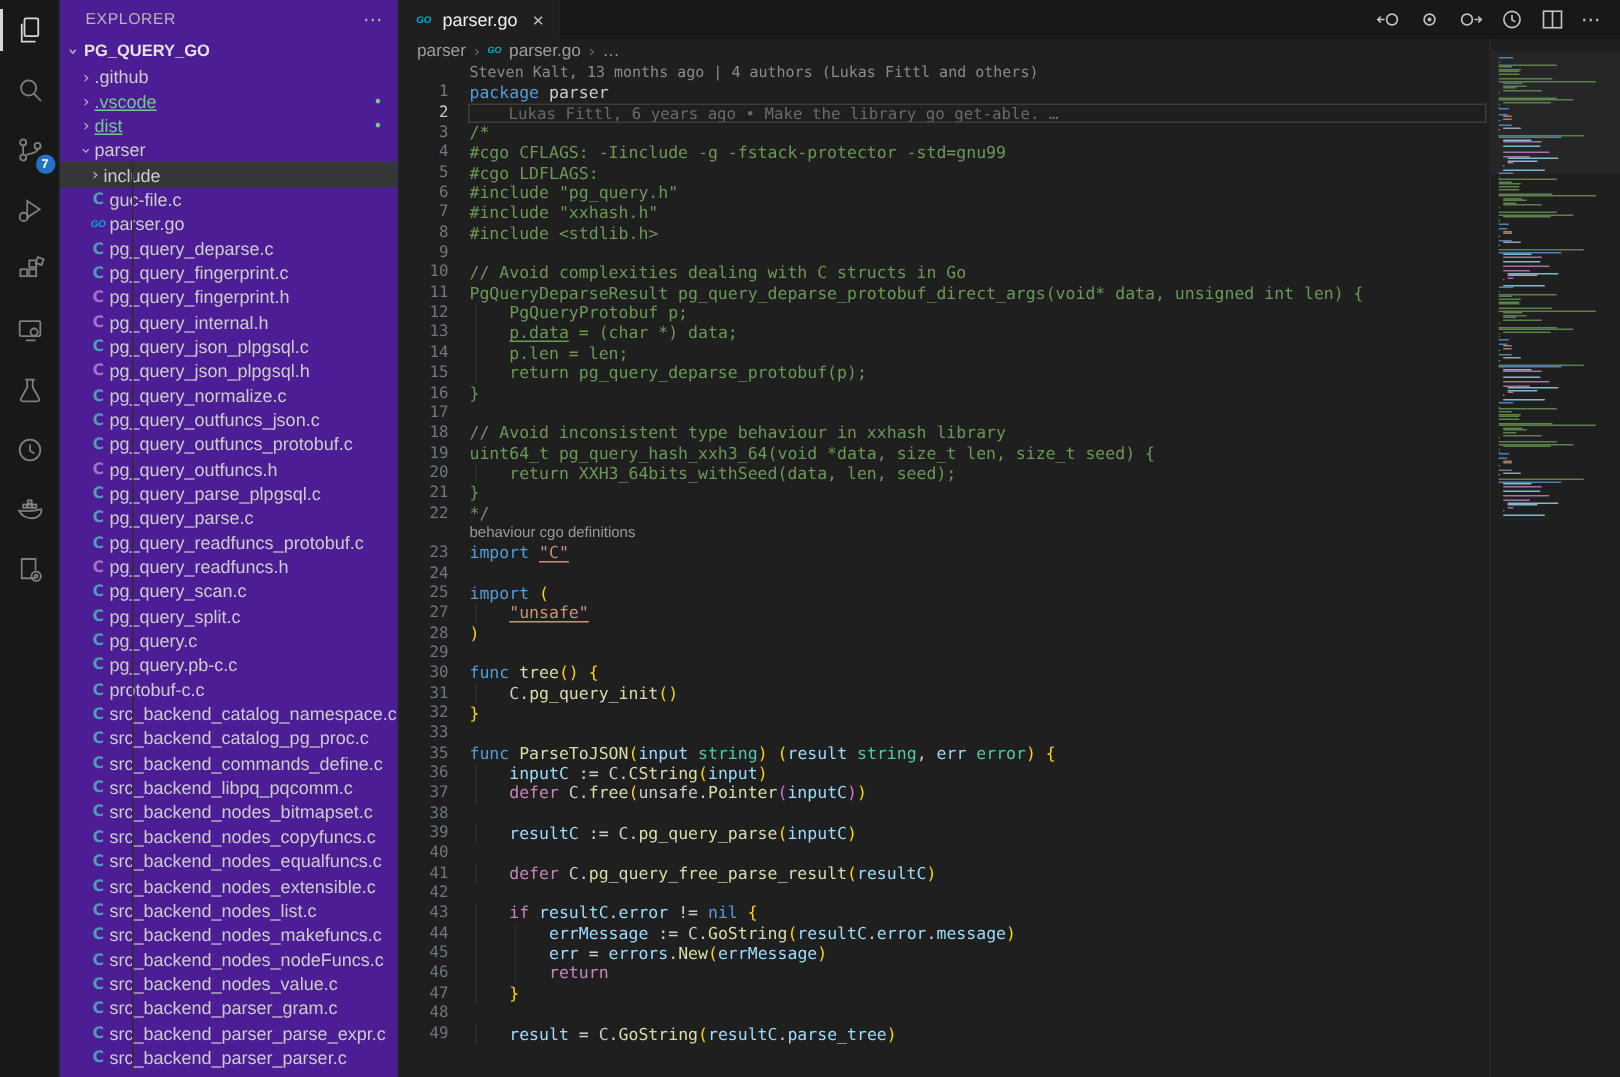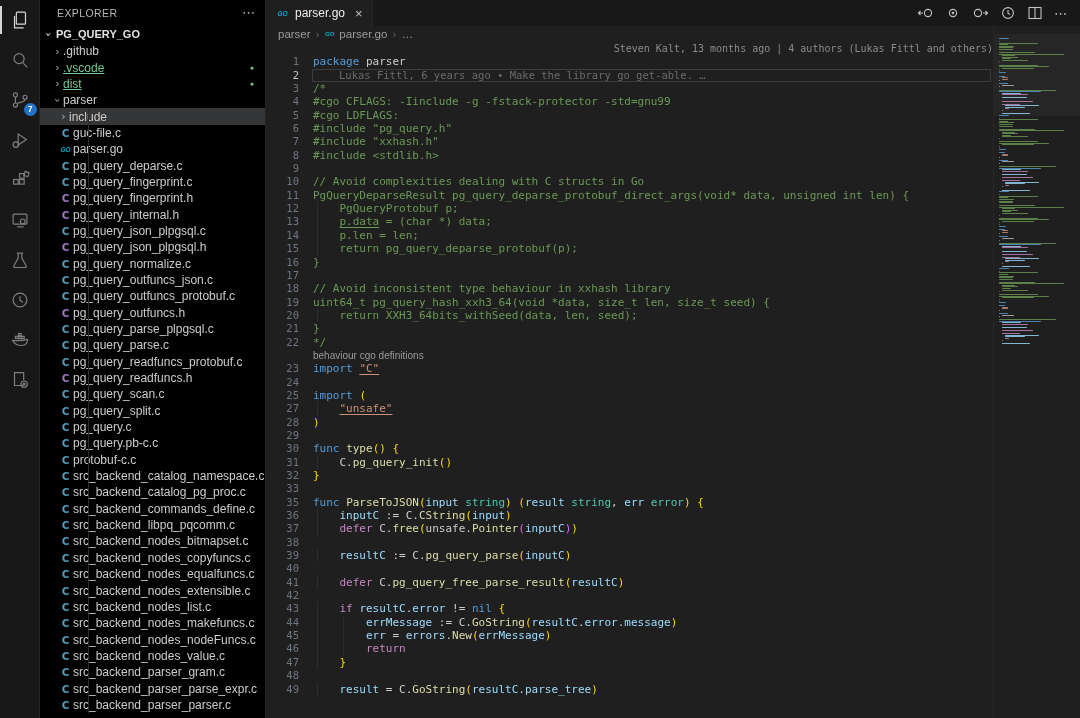--- a/index.html
+++ b/index.html
@@ -12,21 +12,21 @@
     display:flex; flex-direction:column; align-items:center; flex:none; }
   .ab-icon { width:40px; height:40px; display:flex; align-items:center; justify-content:center;
     color:#7f7f7f; position:relative; cursor:pointer; }
   .ab-icon.active { color:#d7d7d7; }
   .ab-icon.active::before { content:""; position:absolute; left:0; top:6px; bottom:6px; width:2px; background:#d7d7d7; }
   .ab-icon svg { stroke:currentColor; fill:none; stroke-width:1.3; }
   .ab-badge { position:absolute; right:3px; bottom:4px; min-width:13px; height:13px; border-radius:8px;
     background:#2472c8; color:#fff; font-size:8.5px; line-height:13px; text-align:center; font-weight:bold; }
 
   
-  .sidebar { width:226px; background:#000000; flex:none; color:#cccccc; position:relative; border-right:1px solid #252526; }
+  .sidebar { width:226px; background:#4c1d95; flex:none; color:#cccccc; position:relative; border-right:1px solid #252526; }
   .sb-header { display:flex; justify-content:space-between; align-items:center; padding:7px 10px 4px 17px; }
   .sb-title { font-size:10.5px; letter-spacing:0.4px; color:#b8b8b8; }
   .sb-more { color:#b0b0b0; font-size:13px; cursor:pointer; line-height:8px; }
   .sb-root { display:flex; align-items:center; height:18px; font-size:11px; font-weight:bold; color:#e3e3e3;
     padding-left:3px; cursor:pointer; margin-top:2px; }
   .sb-root .chev { margin-right:2px; }
   .chev { display:inline-block; width:11px; color:#b6b6b6; font-size:11px; text-align:center;
     font-family:"DejaVu Sans",sans-serif; flex:none; }
   .chev.open { transform:rotate(90deg); }
   .tree { position:relative; }
@@ -73,21 +73,21 @@
   .cmt { color:#6a9955; }
   .cmtu{ color:#6a9955; text-decoration:underline; text-underline-offset:2px; }
   .stru{ color:#ce9178; text-decoration:underline; text-underline-offset:2px; }
   .fn  { color:#dcdcaa; }
   .v   { color:#9cdcfe; }
   .ty  { color:#4ec9b0; }
   .pl  { color:#cccccc; }
   .b1  { color:#ffd602; }
   .b2  { color:#da70d6; }
   .blame-row { height:13.35px; line-height:13.35px; padding-left:47px; color:#8b8b8b; font-size:10px;
-    white-space:pre;text-align:right; }
+    white-space:pre; }
   .lens-row { height:13.35px; line-height:13.35px; padding-left:47px; color:#9a9a9a; font-size:10px;
     font-family:"Liberation Sans","DejaVu Sans",sans-serif; }
   .inline-blame { color:#6b6b6b; margin-left:26px; font-size:10.5px; }
 
   
   .minimap { position:absolute; top:26px; right:0; width:87px; bottom:0; background:#1f1f1f;
     border-left:1px solid #272727; cursor:pointer; }
   .mm-content { position:absolute; top:12px; left:5px; right:6px; }
   .mm-row { height:1.57px; }
   .mm-bar { height:1.05px; border-radius:0.5px; opacity:0.8; }
@@ -452,21 +452,21 @@
         <div class="code-line"><span class="ln">20</span><span class="code-text"><span class="cmt">    return XXH3_64bits_withSeed(data, len, seed);</span></span><span class="guide" style="left: 51px;"></span></div>
         <div class="code-line"><span class="ln">21</span><span class="code-text"><span class="cmt">}</span></span></div>
         <div class="code-line"><span class="ln">22</span><span class="code-text"><span class="cmt">*/</span></span></div>
         <div class="lens-row">behaviour cgo definitions</div>
         <div class="code-line"><span class="ln">23</span><span class="code-text"><span class="kw">import</span><span class="pl"> </span><span class="stru">"C"</span></span></div>
         <div class="code-line"><span class="ln">24</span><span class="code-text"></span></div>
         <div class="code-line"><span class="ln">25</span><span class="code-text"><span class="kw">import</span><span class="pl"> </span><span class="b1">(</span></span></div>
         <div class="code-line"><span class="ln">27</span><span class="code-text"><span class="pl">    </span><span class="stru">"unsafe"</span></span><span class="guide" style="left: 51px;"></span></div>
         <div class="code-line"><span class="ln">28</span><span class="code-text"><span class="b1">)</span></span></div>
         <div class="code-line"><span class="ln">29</span><span class="code-text"></span></div>
-        <div class="code-line"><span class="ln">30</span><span class="code-text"><span class="kw">func</span><span class="pl"> </span><span class="fn">type</span><span class="b1">()</span><span class="pl"> </span><span class="b1">{</span></span></div>
+        <div class="code-line"><span class="ln">30</span><span class="code-text"><span class="kw">func</span><span class="pl"> </span><span class="fn">tree</span><span class="b1">()</span><span class="pl"> </span><span class="b1">{</span></span></div>
         <div class="code-line"><span class="ln">31</span><span class="code-text"><span class="pl">    C.</span><span class="fn">pg_query_init</span><span class="b1">()</span></span><span class="guide" style="left: 51px;"></span></div>
         <div class="code-line"><span class="ln">32</span><span class="code-text"><span class="b1">}</span></span></div>
         <div class="code-line"><span class="ln">33</span><span class="code-text"></span></div>
         <div class="code-line"><span class="ln">35</span><span class="code-text"><span class="kw">func</span><span class="pl"> </span><span class="fn">ParseToJSON</span><span class="b1">(</span><span class="v">input</span><span class="pl"> </span><span class="ty">string</span><span class="b1">)</span><span class="pl"> </span><span class="b1">(</span><span class="v">result</span><span class="pl"> </span><span class="ty">string</span><span class="pl">, </span><span class="v">err</span><span class="pl"> </span><span class="ty">error</span><span class="b1">)</span><span class="pl"> </span><span class="b1">{</span></span></div>
         <div class="code-line"><span class="ln">36</span><span class="code-text"><span class="v">    inputC</span><span class="pl"> := C.</span><span class="fn">CString</span><span class="b1">(</span><span class="v">input</span><span class="b1">)</span></span><span class="guide" style="left: 51px;"></span></div>
         <div class="code-line"><span class="ln">37</span><span class="code-text"><span class="ctl">    defer</span><span class="pl"> C.</span><span class="fn">free</span><span class="b1">(</span><span class="pl">unsafe.</span><span class="fn">Pointer</span><span class="b2">(</span><span class="v">inputC</span><span class="b2">)</span><span class="b1">)</span></span><span class="guide" style="left: 51px;"></span></div>
         <div class="code-line"><span class="ln">38</span><span class="code-text"></span></div>
         <div class="code-line"><span class="ln">39</span><span class="code-text"><span class="v">    resultC</span><span class="pl"> := C.</span><span class="fn">pg_query_parse</span><span class="b1">(</span><span class="v">inputC</span><span class="b1">)</span></span><span class="guide" style="left: 51px;"></span></div>
         <div class="code-line"><span class="ln">40</span><span class="code-text"></span></div>
         <div class="code-line"><span class="ln">41</span><span class="code-text"><span class="ctl">    defer</span><span class="pl"> C.</span><span class="fn">pg_query_free_parse_result</span><span class="b1">(</span><span class="v">resultC</span><span class="b1">)</span></span><span class="guide" style="left: 51px;"></span></div>

